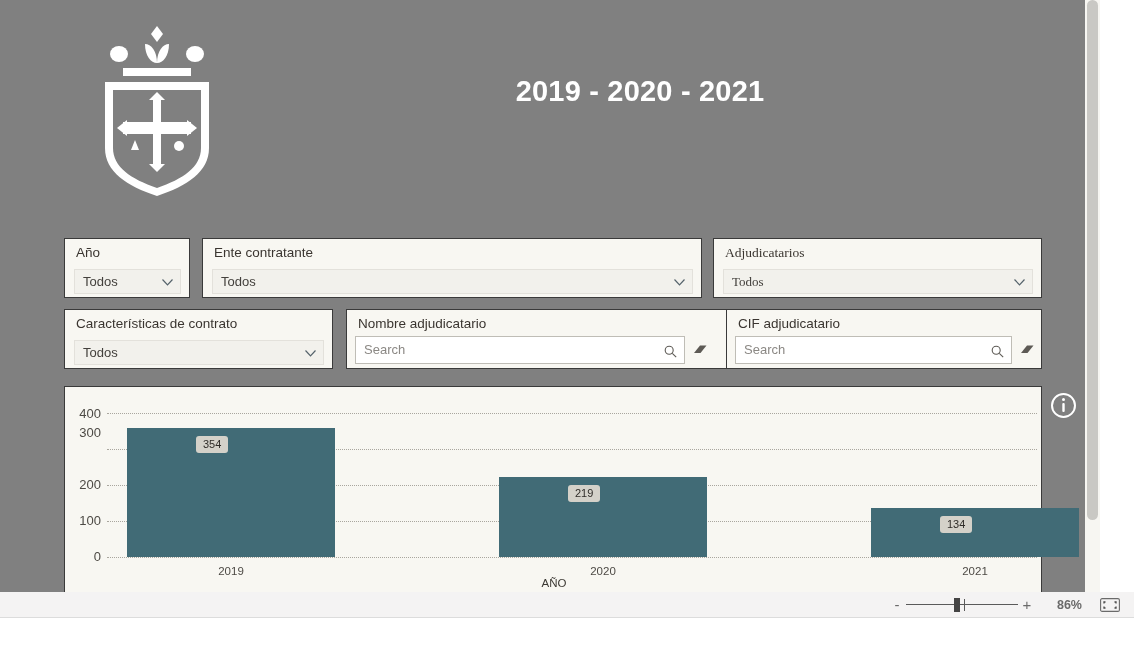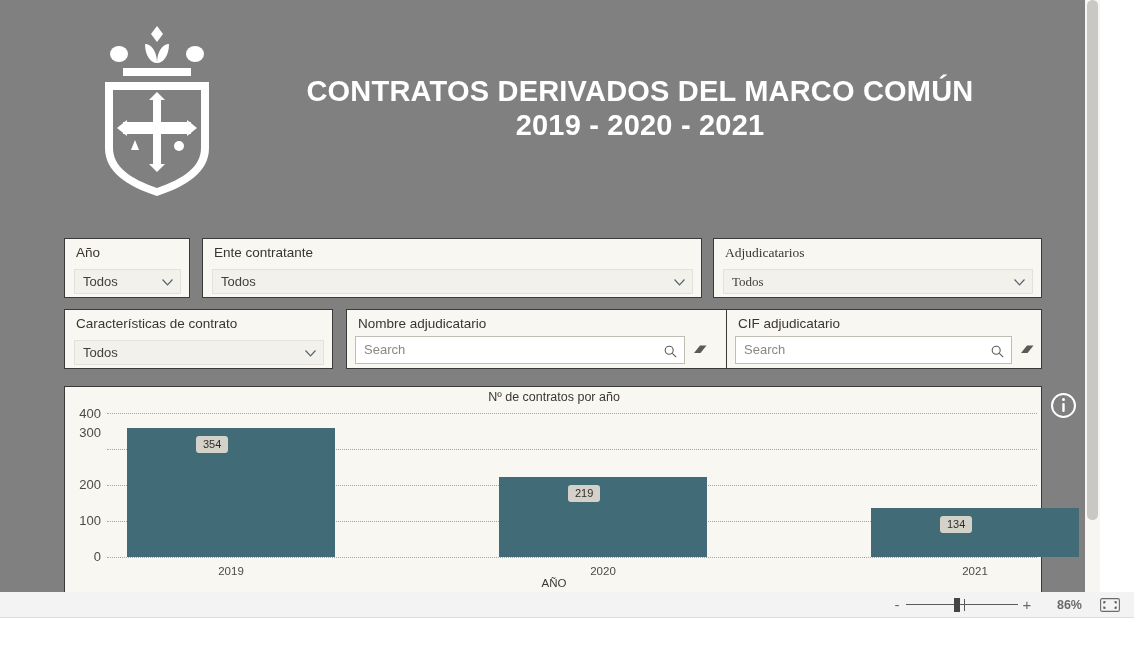--- a/index.html
+++ b/index.html
@@ -263,21 +263,20 @@
             <polygon points="98,110 88,102 88,118"></polygon>
 
             <polygon points="36,122 40,132 32,132"></polygon>
 
             <ellipse cx="80" cy="128" rx="5" ry="5"></ellipse>
           </g>
         </svg>
       </div>
 
       <div id="report-title">
-        <span>CONTRATOS DERIVADOS DEL MARCO COMÚN</span>
         <span class="line2">2019 - 2020 - 2021</span>
       </div>
     </div>
 
     <div class="slicer-card" style="left:64px; top:238px; width:126px; height:60px;">
       <div class="slicer-label">Año</div>
       <div class="dropdown" style="top:30px; width:107px;">
         <span class="dd-value">Todos</span>
         <span class="chev">
           <svg viewBox="0 0 11 7" width="11" height="7">
@@ -355,21 +354,20 @@
         </span>
       </div>
       <span class="eraser" style="left:291px; top:31px;">
         <svg viewBox="0 0 18 18" width="18" height="18">
           <polygon points="3,12 9,4.5 15.5,4.5 9.5,12" fill="#5d5a55"></polygon>
         </svg>
       </span>
     </div>
 
     <div id="chart-visual">
-      <div id="chart-title">Nº de contratos por año</div>
 
       <div id="ytick-wrap">
         <div class="ytick" style="top:-7px;">400</div>
         <div class="ytick" style="top:12px;">300</div>
         <div class="ytick" style="top:64px;">200</div>
         <div class="ytick" style="top:100px;">100</div>
         <div class="ytick" style="top:136px;">0</div>
       </div>
 
       <div id="plot-area">

